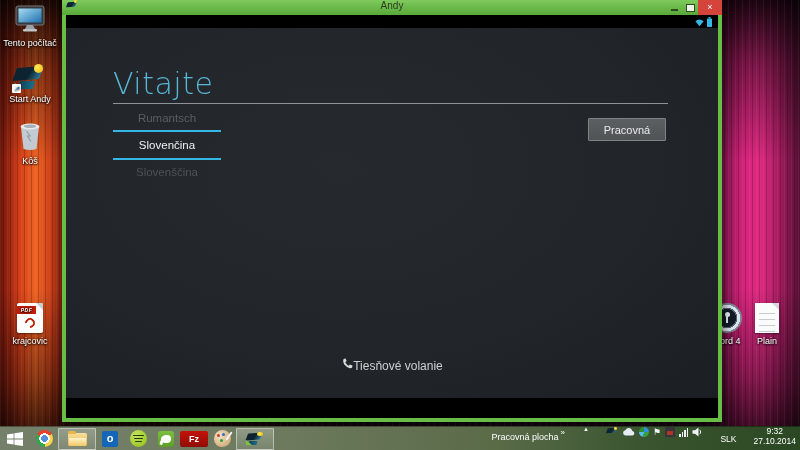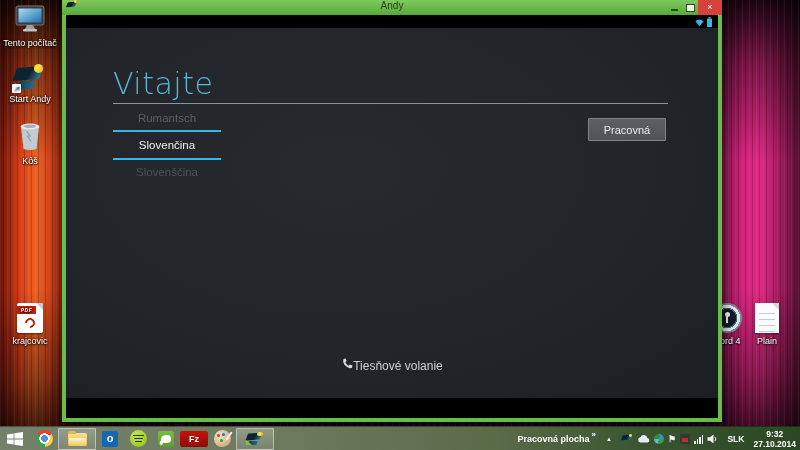--- a/index.html
+++ b/index.html
@@ -123,21 +123,21 @@
   .ic-evernote { width:16px; height:16px; background:linear-gradient(#7cbf3e, #5d9e28); border-radius:3px; position:relative; }
   .ic-evernote i { position:absolute; left:3px; top:4px; width:10px; height:8px; background:#fff; border-radius:55% 45% 45% 50%; }
   .ic-evernote i::after { content:""; position:absolute; left:-1px; bottom:-2px; width:3px; height:5px; background:#fff; border-radius:2px; transform:rotate(20deg); }
   .ic-fz { width:32px; height:16px; background:linear-gradient(#c41308, #8f0d05); border-radius:2px;
     color:#fff; font-weight:bold; font-size:9px; line-height:16px; text-align:center; }
   .ic-paint { width:17px; height:17px; border-radius:50% 50% 50% 45%; background:radial-gradient(circle at 35% 35%, #f3e3c4, #c79a64); position:relative; }
   .ic-paint i { position:absolute; left:3px; top:4px; width:3px; height:3px; border-radius:50%; background:#d23a2a;
     box-shadow:5px -1px 0 #2a6fd1, 3px 5px 0 #2f9e3c; }
   .ic-paint u { position:absolute; right:1px; top:1px; width:2px; height:10px; background:#f5f5f5; transform:rotate(35deg); border-radius:1px; }
 
-  .tb-right { display:flex; align-items:center; gap:7px; padding-right:4px;font-weight:bold; }
+  .tb-right { display:flex; align-items:flex-start; gap:15px; padding-right:4px; }
   .tb-toolbar { display:flex; align-items:flex-start; gap:2px; cursor:pointer; }
   .tb-toolbar-label { font-size:9px; line-height:22px; }
   .tb-chevron { font-size:8px; line-height:10px; margin-top:2px; }
   .tb-hidden-arrow { font-size:6px; margin:0 3px; cursor:pointer; }
   .tray { display:flex; align-items:center; gap:4px; }
   .tray-item { display:flex; align-items:flex-end; cursor:pointer; }
   .tray-globe { width:10px; height:10px; border-radius:50%; background:conic-gradient(#2f8fd8 0 25%, #37a23c 25% 55%, #56b9ef 55% 75%, #2d8f34 75%); }
   .tray-flag { font-size:9px; color:#f2f5f7; line-height:12px; }
   .tray-batt { width:10px; height:10px; background:#35353a; border-radius:1px; position:relative; }
   .tray-batt i { position:absolute; left:2px; bottom:2px; width:6px; height:4px; background:#b13527; }

